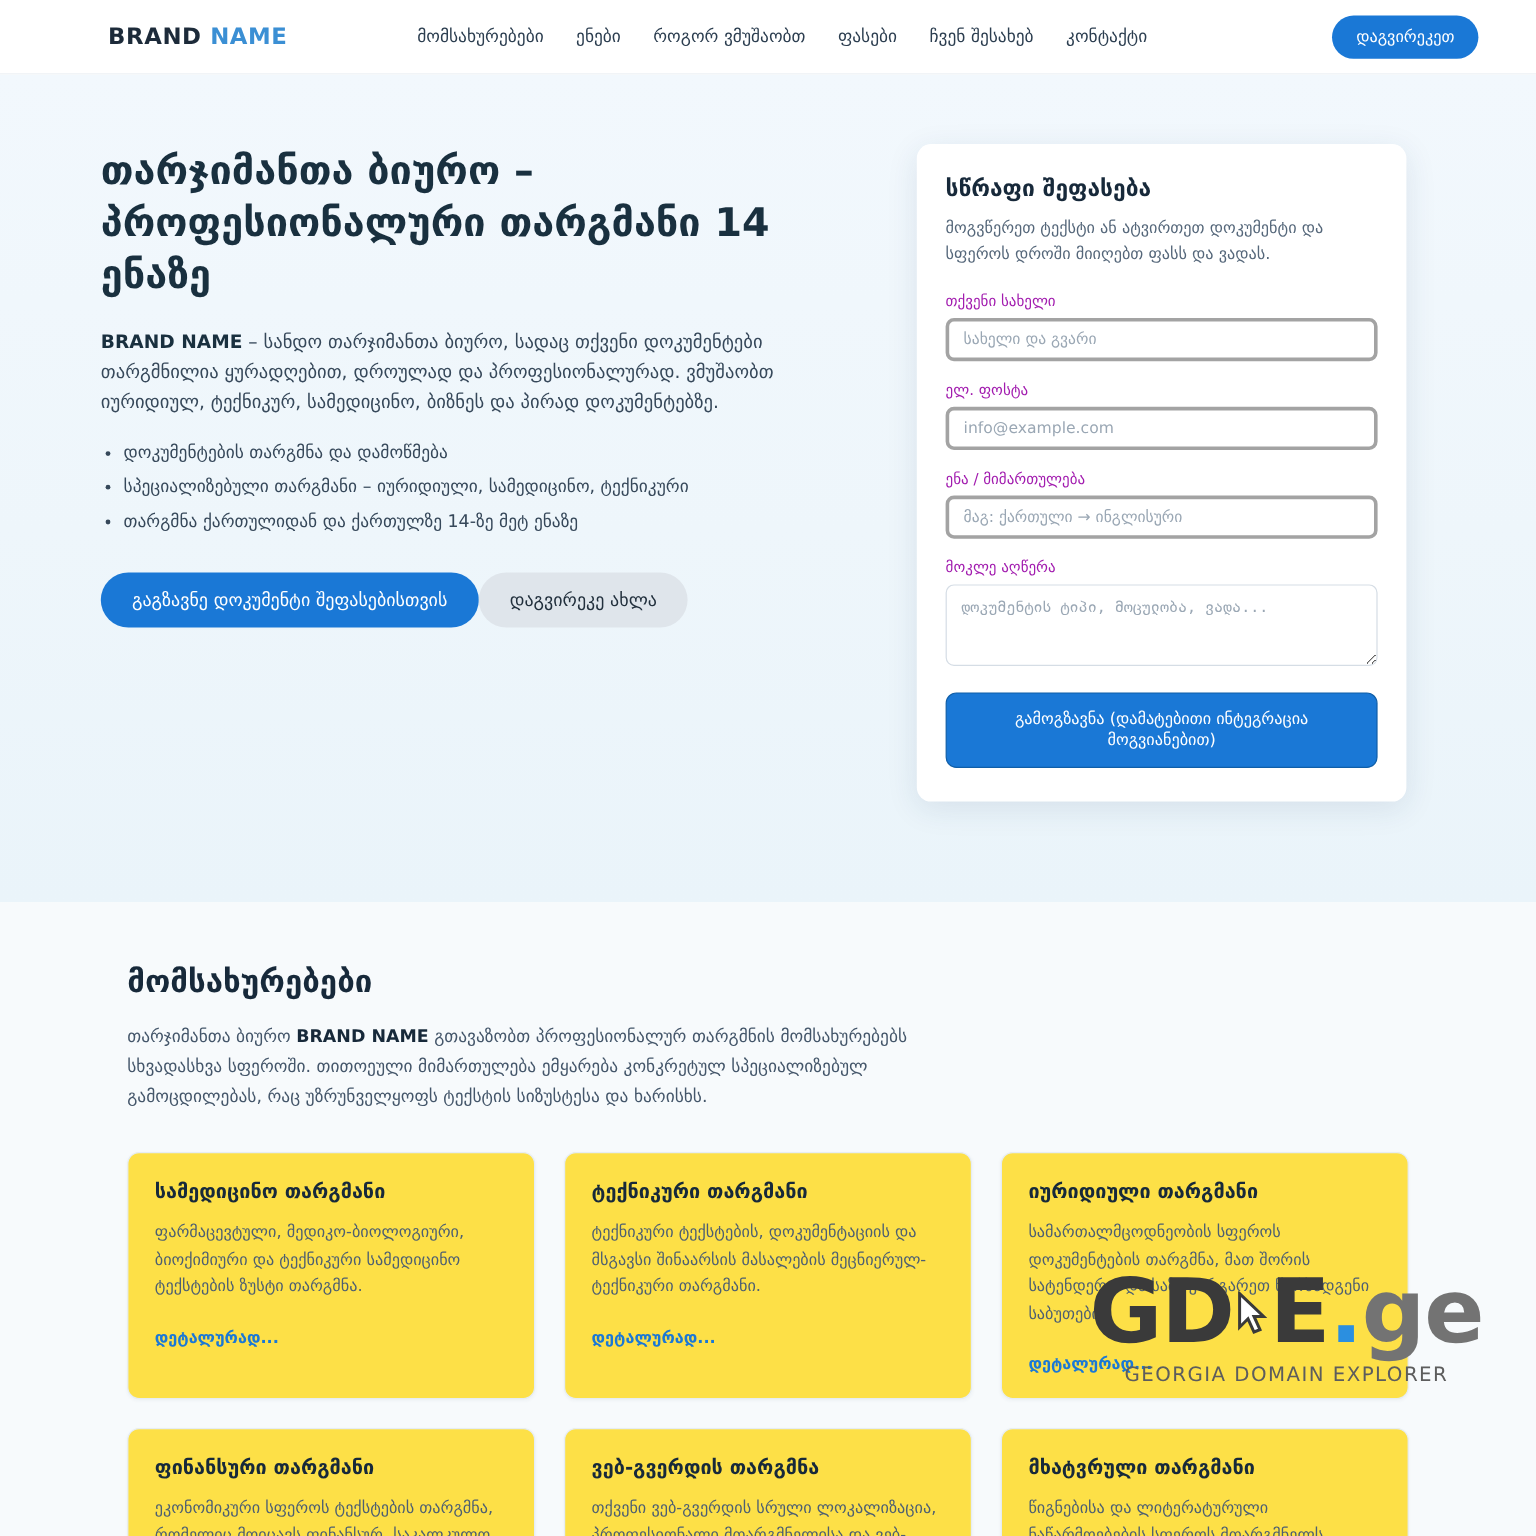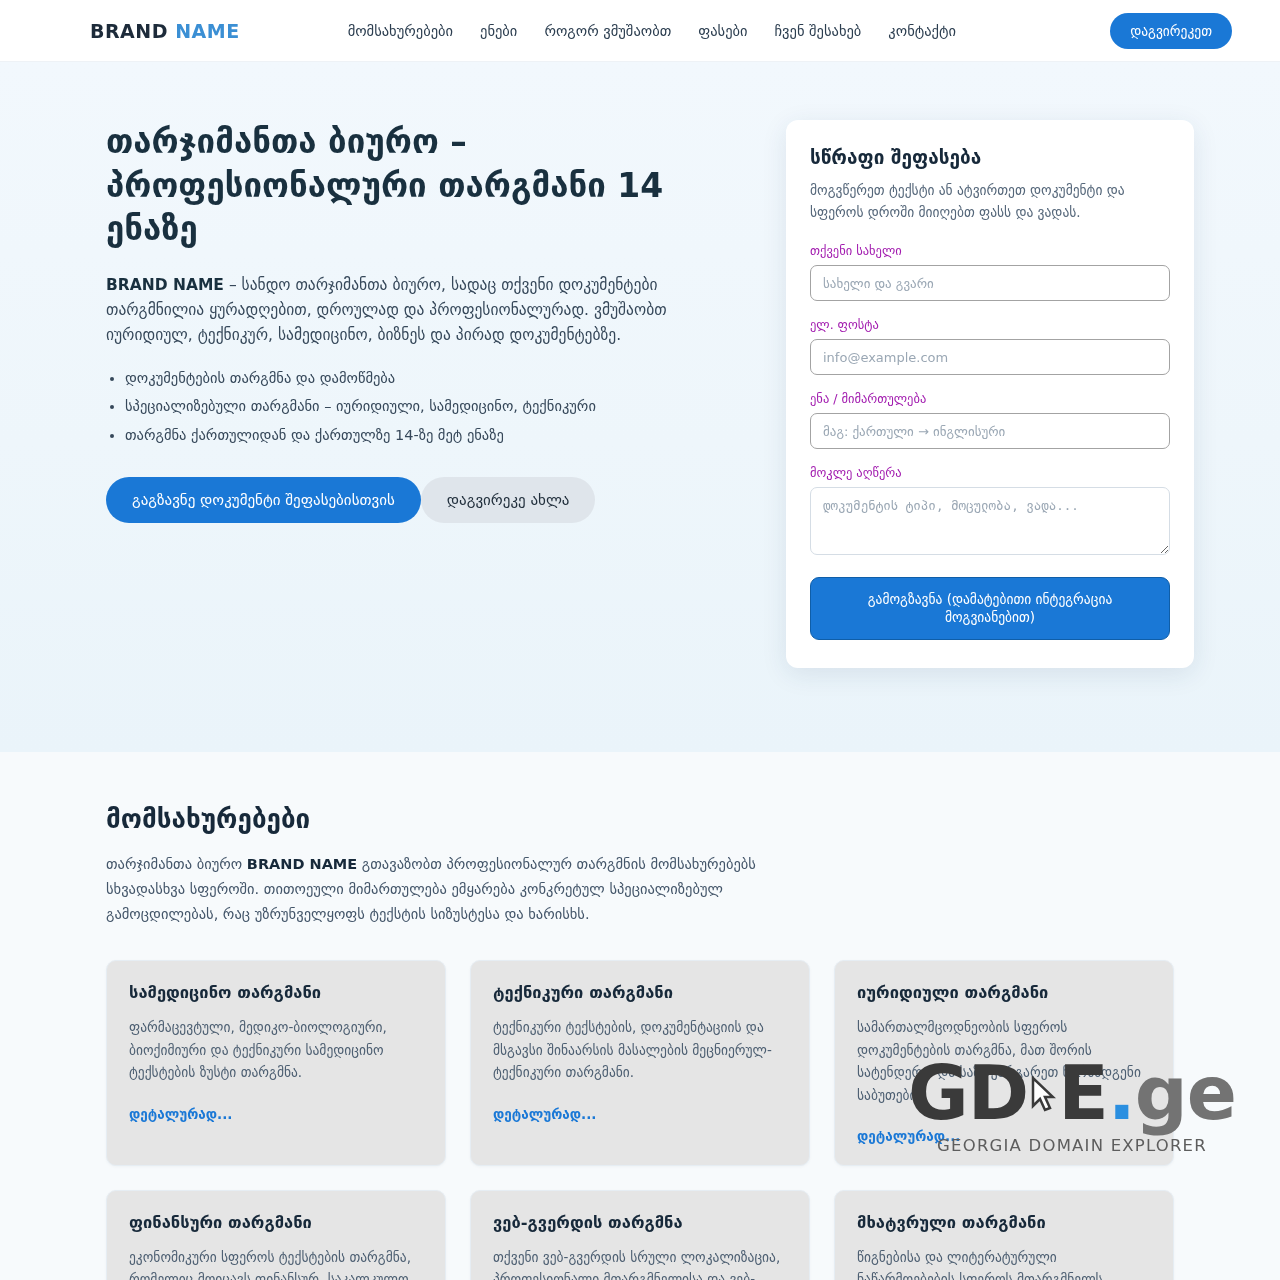--- a/index.html
+++ b/index.html
@@ -51,21 +51,21 @@
     padding: 10px 20px;
     font-size: 13.5px;
     font-family: inherit;
     cursor: pointer;
     white-space: nowrap;
   }
 
   
   .hero {
     background: linear-gradient(180deg, #f2f8fd 0%, #eef6fb 55%, #eaf4fa 100%);
-    padding: 58px 90px 84px 106px;
+    padding: 58px 90px 84px 84px;
     display: flex;
     gap: 58px;
     align-items: flex-start;
   }
   .hero-left { width: 622px; flex: none; }
   .hero-title {
     font-size: 33px;
     line-height: 1.32;
     font-weight: bold;
     color: #19303f;
@@ -130,21 +130,21 @@
   }
   .field-label {
     display: block;
     font-size: 12.5px;
     color: #a21caf;
     margin: 0 0 7px 0;
   }
   .field-input {
     width: 100%;
     height: 36px;
-    border: 1px solid #a3a3a3;
+    border: 3px solid #a3a3a3;
     border-radius: 7px;
     padding: 0 12px;
     font-size: 13px;
     font-family: inherit;
     color: #2a3947;
     background: #fff;
     margin-bottom: 16px;
   }
   .field-input::placeholder { color: #9aa7b4; }
   .field-textarea {
@@ -191,21 +191,21 @@
     max-width: 660px;
     margin: 18px 0 34px 0;
   }
   .section-desc b { color: #17293a; }
   .card-grid {
     display: grid;
     grid-template-columns: repeat(3, 1fr);
     gap: 24px;
   }
   .card {
-    background: #e5e5e5;
+    background: #fde047;
     border: 1px solid #e6edf3;
     border-radius: 10px;
     padding: 22px 22px 20px 22px;
     box-shadow: 0 1px 3px rgba(20, 50, 80, 0.04);
   }
   .card-title {
     font-size: 16.5px;
     font-weight: bold;
     color: #17293a;
     margin: 0 0 14px 0;

